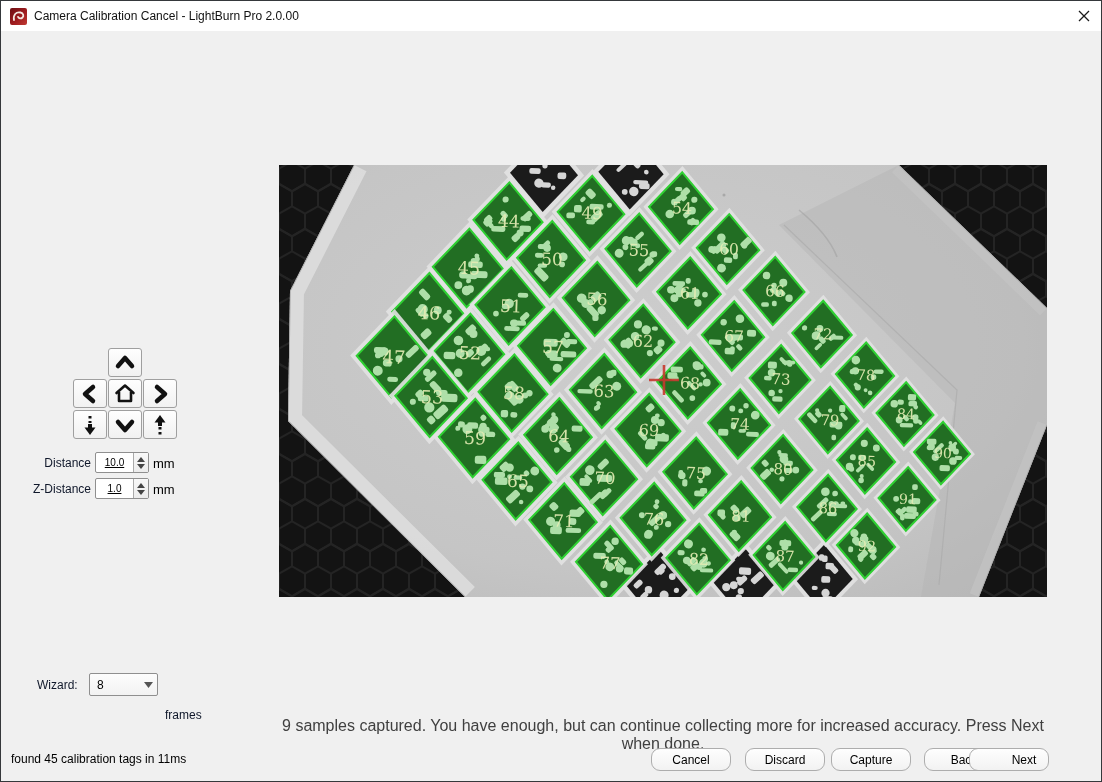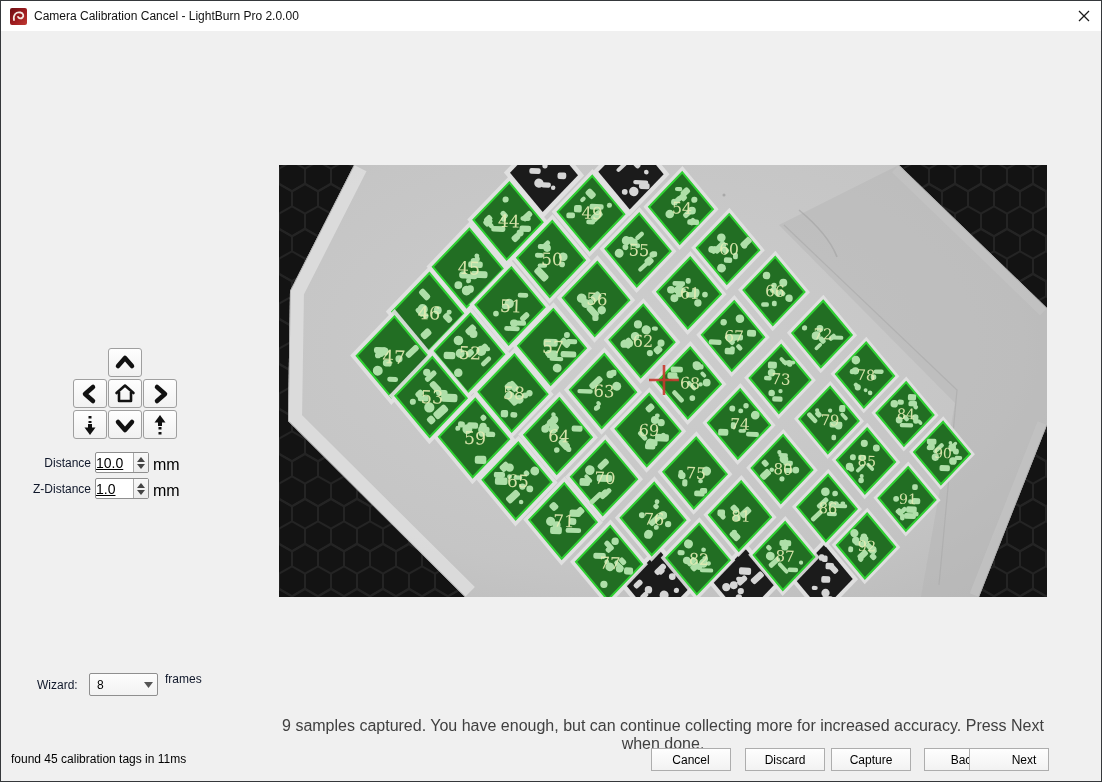--- a/index.html
+++ b/index.html
@@ -18,36 +18,36 @@
   
   .jbtn{
     position:absolute;width:34px;height:29px;box-sizing:border-box;
     background:linear-gradient(#fefefe,#f1f1f1);border:1px solid #9f9f9f;border-radius:3px;
     display:flex;align-items:center;justify-content:center;padding:0;
   }
   .jbtn svg{display:block;}
 
   .fieldlabel{position:absolute;font-size:12px;color:#0f172a;text-align:right;}
   .spinbox{position:absolute;width:54px;height:21px;background:#fff;border:1px solid #8f8f8f;border-radius:2px;box-sizing:border-box;display:flex;}
-  .spinbox input{flex:1;min-width:0;border:none;outline:none;background:transparent;font-size:14px;text-align:left;font-family:inherit;padding:0;color:#000;text-decoration:underline;}
+  .spinbox input{flex:1;min-width:0;border:none;outline:none;background:transparent;font-size:10px;text-align:center;font-family:inherit;padding:0;color:#000;text-decoration:underline;}
   .spinctl{width:14px;border-left:1px solid #aaa;background:linear-gradient(#f8f8f8,#ececec);display:flex;flex-direction:column;align-items:center;justify-content:center;gap:2px;}
   .tri-up{width:0;height:0;border-left:4px solid transparent;border-right:4px solid transparent;border-bottom:5px solid #444;}
   .tri-dn{width:0;height:0;border-left:4px solid transparent;border-right:4px solid transparent;border-top:5px solid #444;}
-  .unit{position:absolute;font-size:16px;color:#000;}
+  .unit{position:absolute;font-size:13px;color:#000;}
 
   .combo{position:absolute;left:88px;top:672px;width:69px;height:23px;box-sizing:border-box;background:linear-gradient(#fdfdfd,#f2f2f2);border:1px solid #8f8f8f;border-radius:2px;display:flex;align-items:center;}
   .combo .val{flex:1;font-size:12px;padding-left:7px;color:#000;}
   .combo .arr{width:18px;display:flex;align-items:center;justify-content:center;}
 
   .hint{position:absolute;left:278px;top:716px;width:768px;text-align:center;font-size:16px;color:#404040;}
   .statusline{position:absolute;left:10px;top:751px;font-size:12px;color:#000;}
 
   .dlgbtn{
     position:absolute;top:747px;width:80px;height:23px;box-sizing:border-box;
-    background:linear-gradient(#fefefe,#f2f2f2);border:1px solid #adadad;border-radius:0;
+    background:linear-gradient(#fefefe,#f2f2f2);border:1px solid #adadad;border-radius:9px;
     font-size:12px;color:#000;font-family:inherit;padding:0;text-align:center;line-height:20px;
   }
 </style>
 </head>
 <body>
 
 <div class="window">
 
   <div class="titlebar">
     <span class="appicon">
@@ -917,21 +917,21 @@
 
   <span class="fieldlabel" style="left:36px;top:677px;width:46px;text-align:left;">Wizard:</span>
   <div class="combo">
     <span class="val">8</span>
     <span class="arr">
       <svg width="9" height="6" viewBox="0 0 9 6">
           <polygon points="0,0 9,0 4.5,6" fill="#555"></polygon>
         </svg>
     </span>
   </div>
-  <span class="fieldlabel" style="left:164px;top:671px;text-align:right;">frames</span>
+  <span class="fieldlabel" style="left:164px;top:707px;text-align:right;">frames</span>
 
   <div class="hint">9 samples captured. You have enough, but can continue collecting more for increased accuracy. Press Next when done.</div>
   <div class="statusline">found 45 calibration tags in 11ms</div>
 
   <button class="dlgbtn" style="left:650px;">Cancel</button>
   <button class="dlgbtn" style="left:744px;">Discard</button>
   <button class="dlgbtn" style="left:830px;">Capture</button>
   <button class="dlgbtn" style="left:923px;">Back</button>
   <button class="dlgbtn" style="left:968px;padding-left:30px;">Next</button>
 </div>

